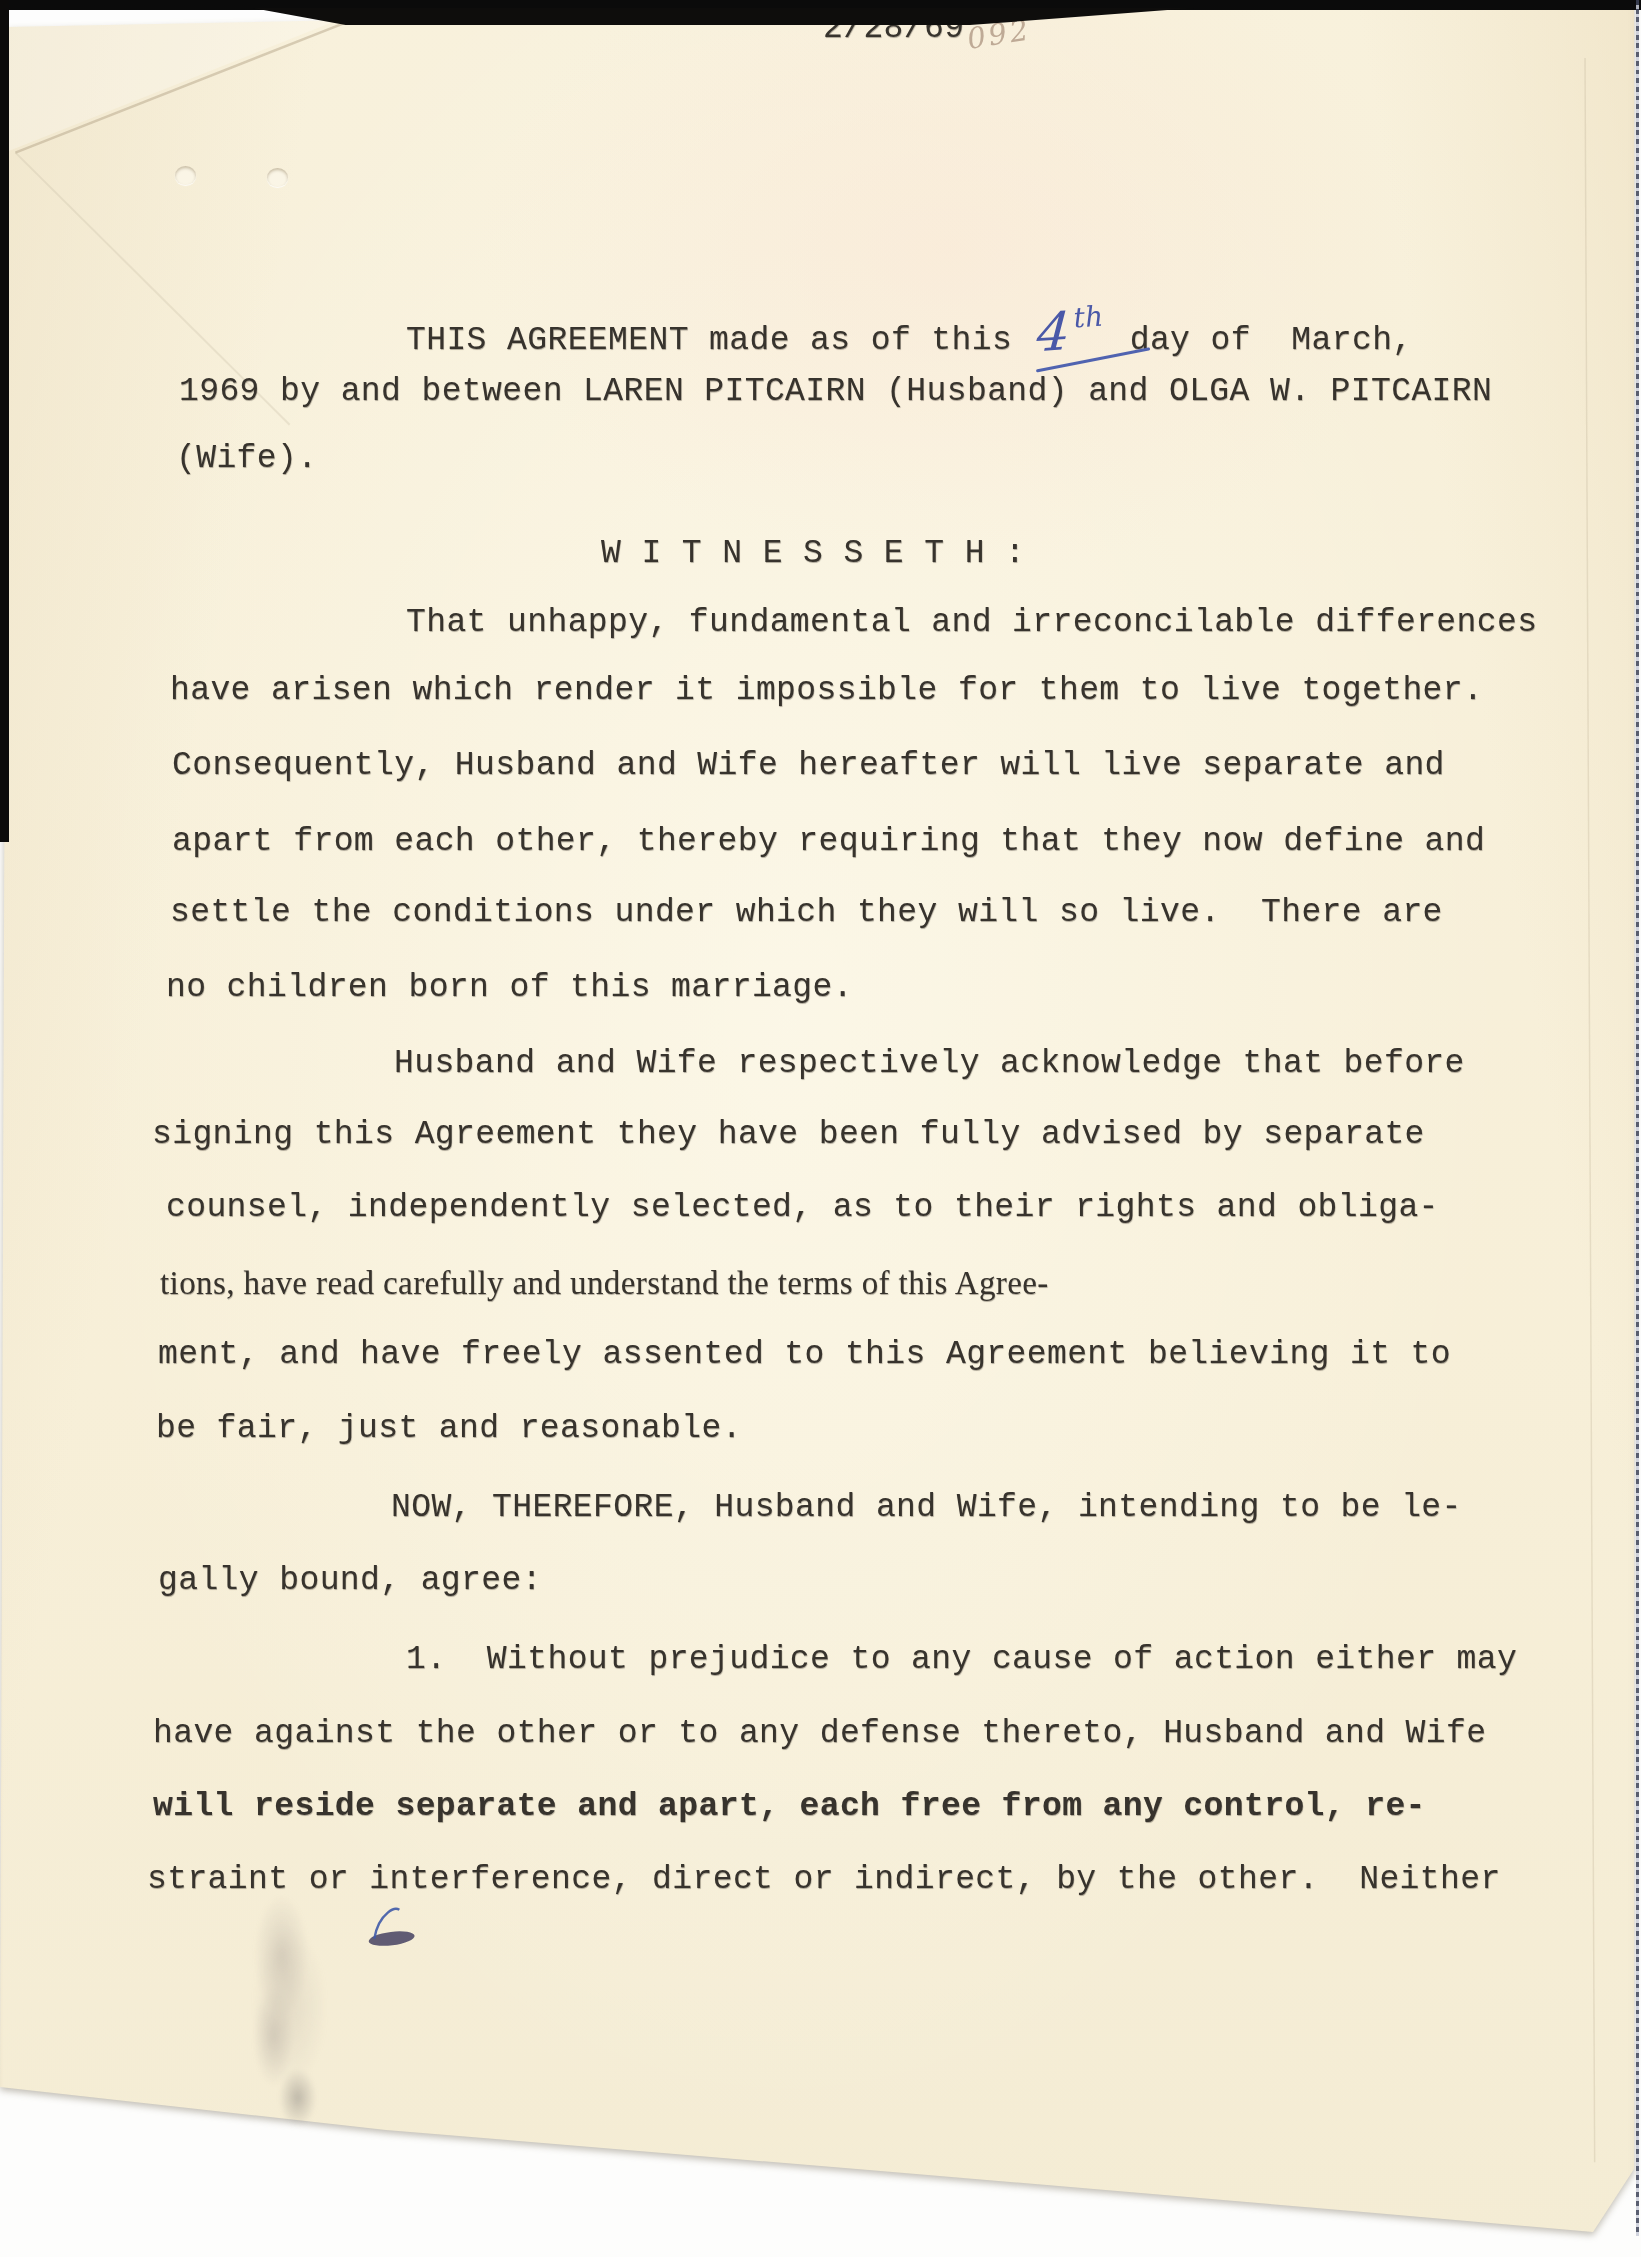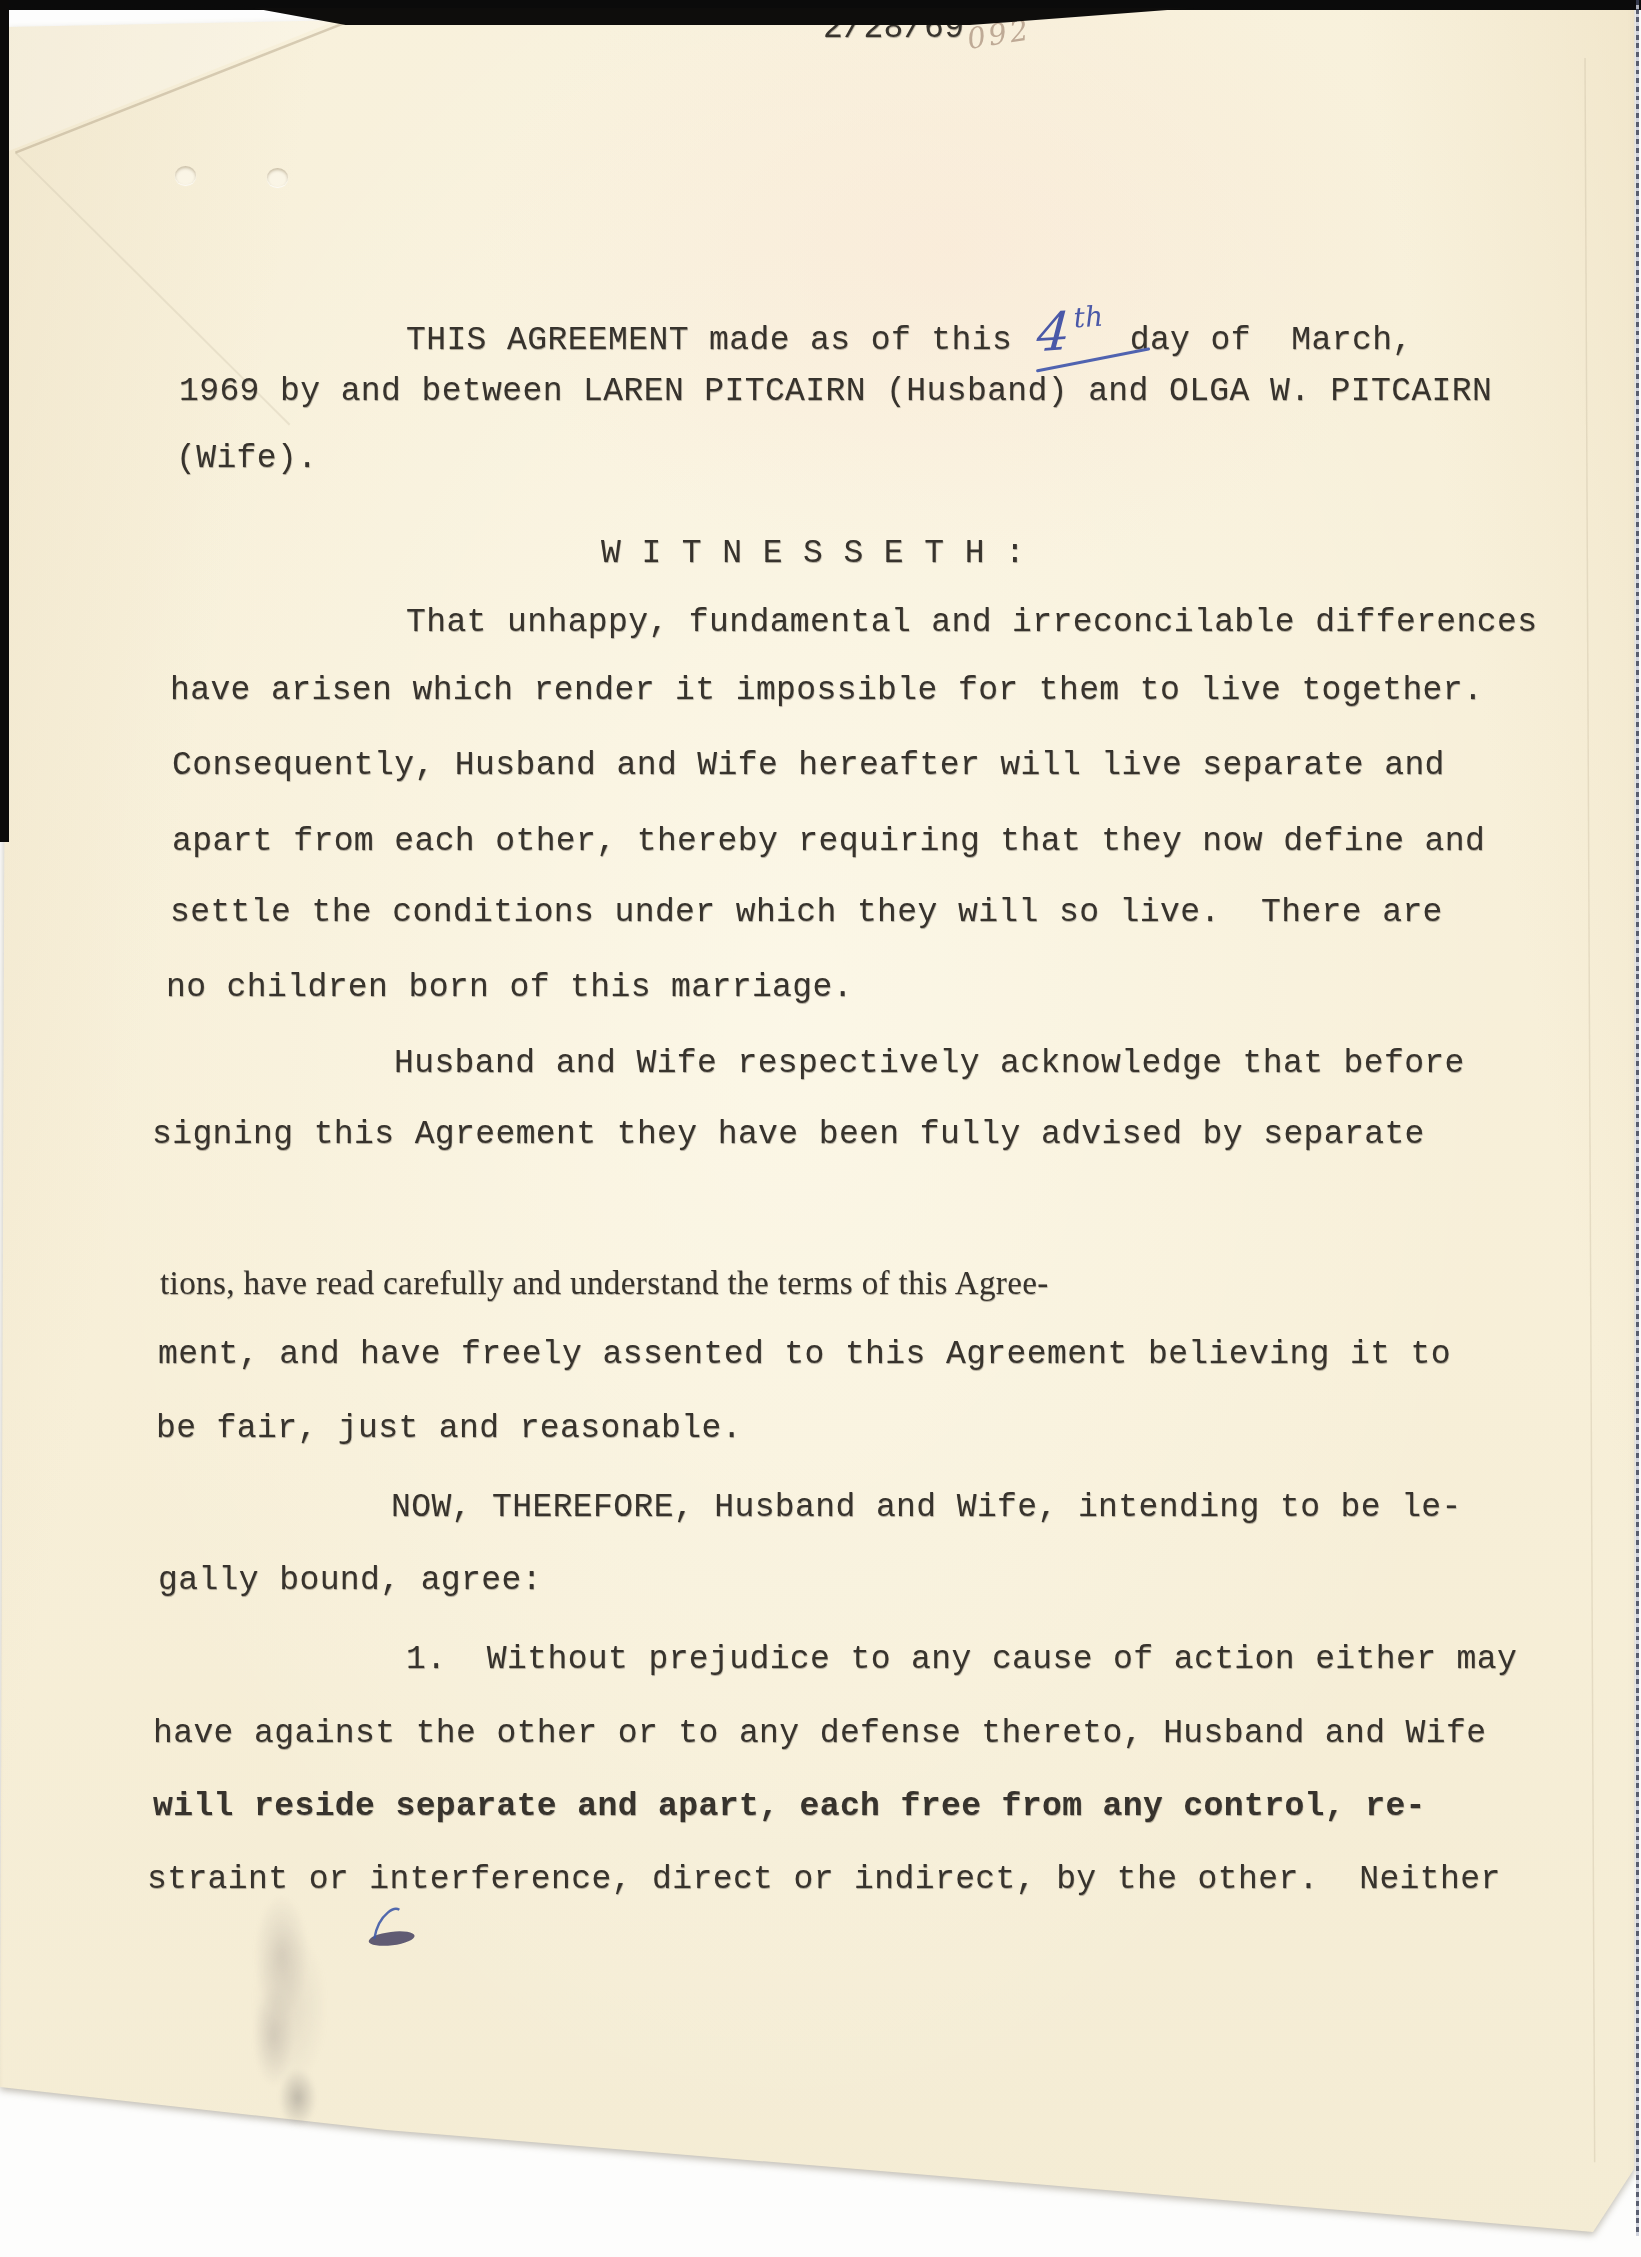--- a/index.html
+++ b/index.html
@@ -85,20 +85,21 @@
       <div class="tline" style="left: 176px; top: 442px;">(Wife).</div>
       <div class="tline" style="left: 601px; top: 537px;">W I T N E S S E T H :</div>
       <div class="tline" style="left: 170px; top: 674px;">have arisen which render it impossible for them to live together.</div>
       <div class="tline" style="left: 406px; top: 606px;">That unhappy, fundamental and irreconcilable differences</div>
       <div class="tline" style="left: 172px; top: 749px;">Consequently, Husband and Wife hereafter will live separate and</div>
       <div class="tline" style="left: 172px; top: 825px;">apart from each other, thereby requiring that they now define and</div>
       <div class="tline" style="left: 170px; top: 896px;">settle the conditions under which they will so live.  There are</div>
       <div class="tline" style="left: 166px; top: 971px; font-family: Liberation Mono, monospace;">no children born of this marriage.</div>
       <div class="tline" style="left: 394px; top: 1047px;">Husband and Wife respectively acknowledge that before</div>
       <div class="tline" style="left: 152px; top: 1118px;">signing this Agreement they have been fully advised by separate</div>
+      <div class="tline" style="left: 166px; top: 1191px;">counsel, independently selected, as to their rights and obliga-</div>
       <div class="tline" style="left: 160px; top: 1267px; font-family: Liberation Serif, serif;">tions, have read carefully and understand the terms of this Agree-</div>
       <div class="tline" style="left: 158px; top: 1338px;">ment, and have freely assented to this Agreement believing it to</div>
       <div class="tline" style="left: 156px; top: 1412px;">be fair, just and reasonable.</div>
       <div class="tline" style="left: 391px; top: 1491px;">NOW, THEREFORE, Husband and Wife, intending to be le-</div>
       <div class="tline" style="left: 158px; top: 1564px;">gally bound, agree:</div>
       <div class="tline" style="left: 406px; top: 1643px;">1.  Without prejudice to any cause of action either may</div>
       <div class="tline" style="left: 153px; top: 1717px;">have against the other or to any defense thereto, Husband and Wife</div>
       <div class="tline" style="left: 153px; top: 1790px; font-weight: bold;">will reside separate and apart, each free from any control, re-</div>
       <div class="tline" style="left: 147px; top: 1863px;">straint or interference, direct or indirect, by the other.  Neither</div>
     </div>

